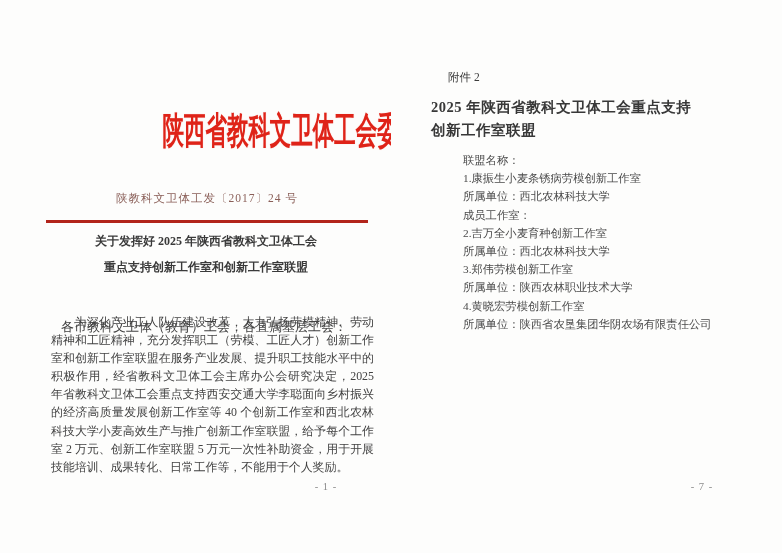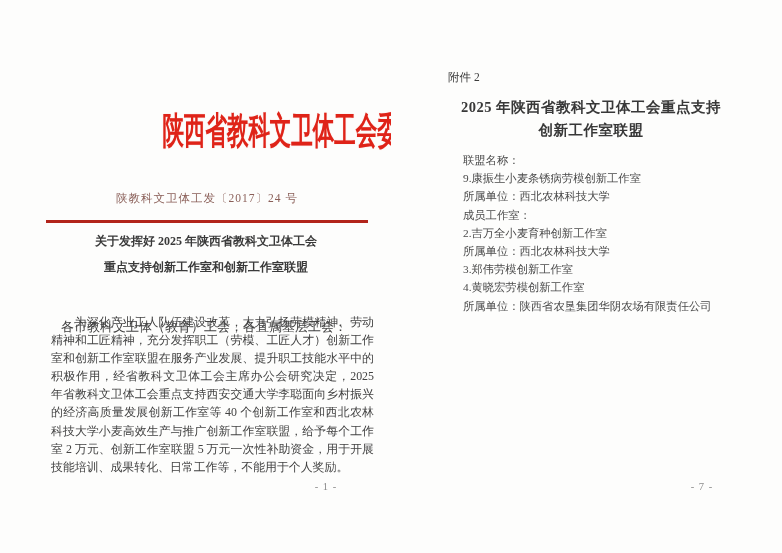--- a/index.html
+++ b/index.html
@@ -103,21 +103,20 @@
     position: absolute;
     left: 41px; top: 70px;
     font-size: 11.5px;
     color: #3c3c3c;
     padding-left: 16px;
   }
   .att-title {
     position: absolute;
     left: 40px; top: 96px;
     width: 320px;
-    text-align: center;
     font-size: 14.5px;
     font-weight: bold;
     line-height: 22.5px;
     color: #383838;
     letter-spacing: 0.5px;
   }
   .att-lines {
     position: absolute;
     left: 72px; top: 151px;
     width: 302px;
@@ -159,26 +158,27 @@
 
     <div class="attachment-label">附件 2</div>
 
     <div class="att-title">
       <div>2025 年陕西省教科文卫体工会重点支持</div>
       <div>创新工作室联盟</div>
     </div>
 
     <div class="att-lines">
       <div class="line">联盟名称：</div>
-      <div class="line">9.康振生小麦条锈病劳模创新工作室</div>
+      <div class="line">1.康振生小麦条锈病劳模创新工作室</div>
       <div class="line">所属单位：西北农林科技大学</div>
       <div class="line">成员工作室：</div>
       <div class="line">2.吉万全小麦育种创新工作室</div>
       <div class="line">所属单位：西北农林科技大学</div>
       <div class="line">3.郑伟劳模创新工作室</div>
+      <div class="line">所属单位：陕西农林职业技术大学</div>
       <div class="line">4.黄晓宏劳模创新工作室</div>
       <div class="line">所属单位：陕西省农垦集团华阴农场有限责任公司</div>
     </div>
 
     <div class="page-num pn-right">- 7 -</div>
   </div>
 
 </div>
 
 </body></html>

